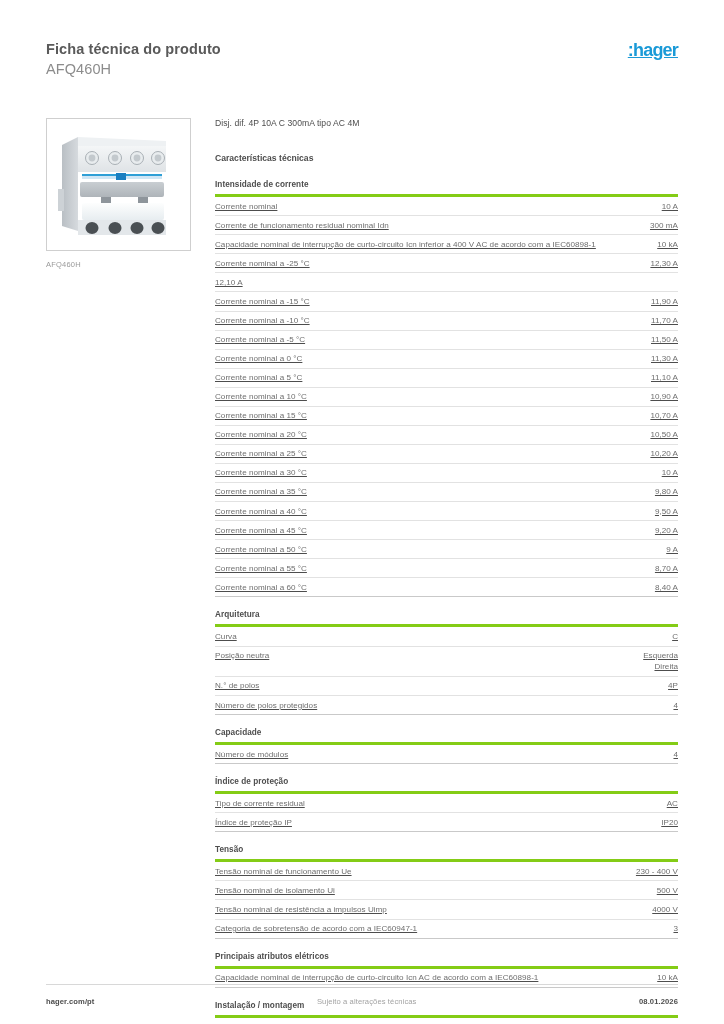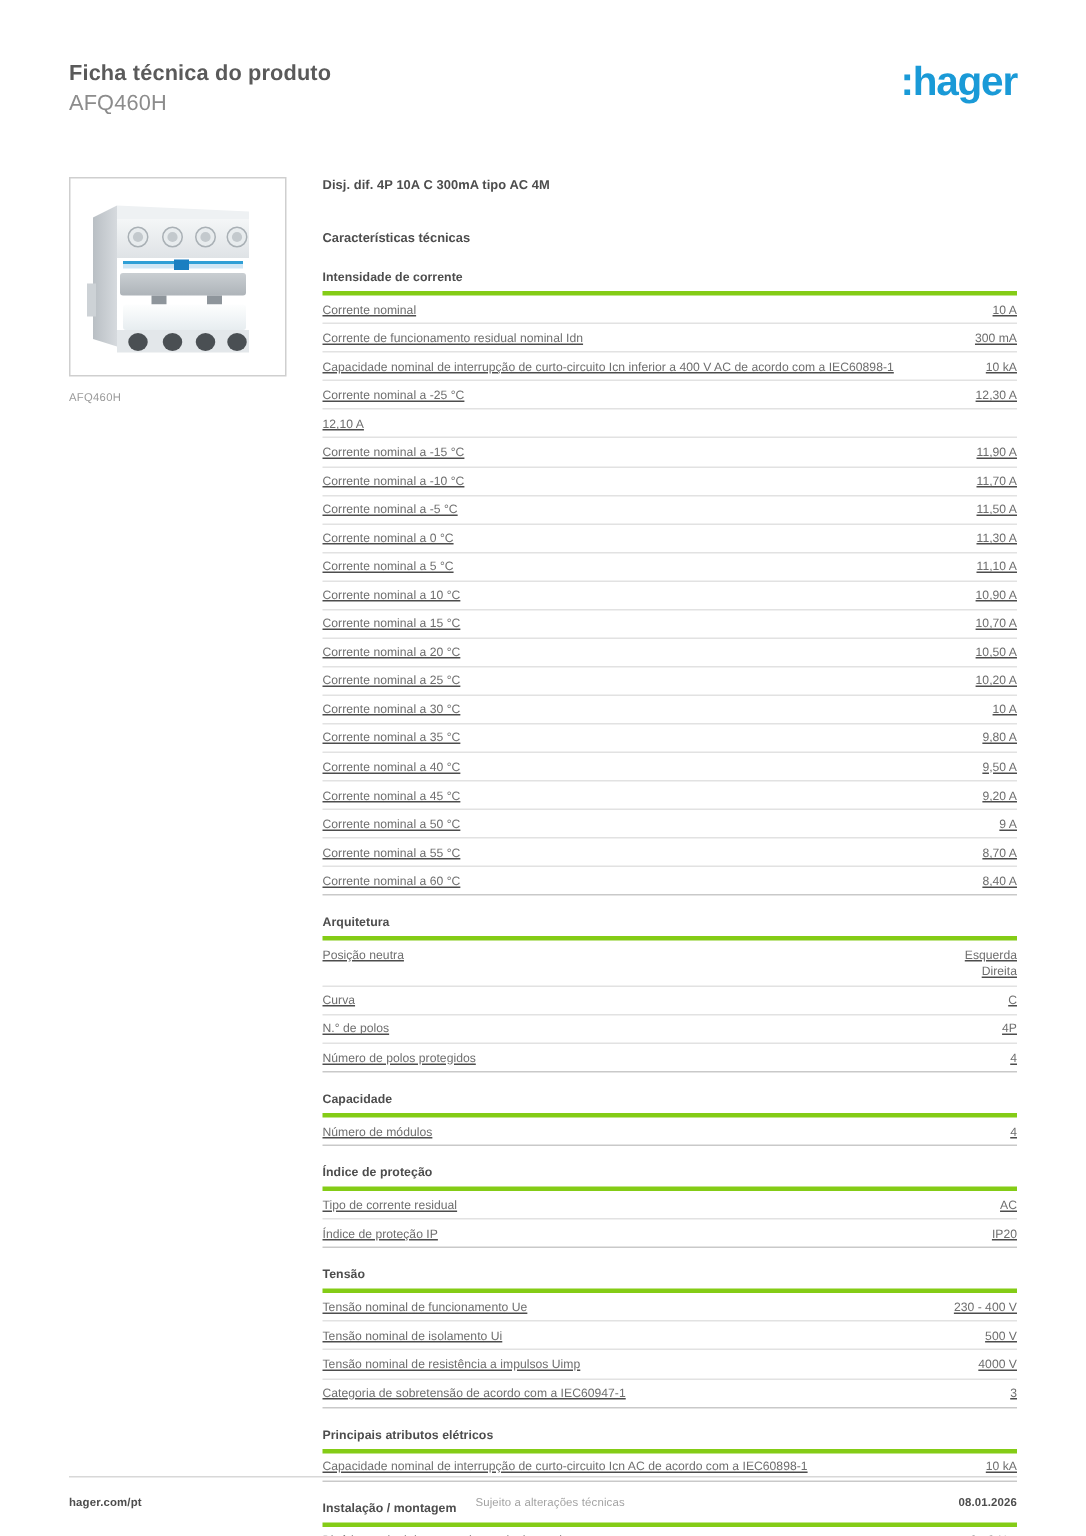--- a/index.html
+++ b/index.html
@@ -40,26 +40,27 @@
     line-height: 1.35;
   }
   .title-sub {
     font-size: 14.5px;
     font-weight: normal;
     color: #8c8c8c;
     letter-spacing: 0.1px;
     line-height: 1.35;
   }
   .logo {
-    font-size: 27px;
+    font-size: 18px;
     font-weight: bold;
     color: #1a9ad7;
     letter-spacing: -0.8px;
     line-height: 1;
     padding-top: 3px;
+    text-decoration: underline;
   }
   .header-rule {
     height: 1px;
     background: #d8d8d8;
     margin-top: 17px;
   }
 
   
   .content {
     display: flex;
@@ -88,21 +89,21 @@
     letter-spacing: 0.2px;
   }
 
   .right-col {
     flex: 1 1 auto;
     padding-left: 9px;
   }
 
   .product-name {
     font-size: 8.6px;
-    font-weight: bold;
+    font-weight: normal;
     color: #4d4d4d;
     letter-spacing: 0.05px;
     margin-bottom: 25px;
   }
   .section-intro {
     font-size: 8.6px;
     font-weight: bold;
     color: #4d4d4d;
     margin-bottom: 17px;
   }
@@ -333,27 +334,27 @@
               <div class="spec-value">8,70 A</div>
             </div>
             <div class="spec-row">
               <div class="spec-label">Corrente nominal a 60 °C</div>
               <div class="spec-value">8,40 A</div>
             </div>
           </div>
           <div class="spec-section">
             <div class="spec-heading">Arquitetura</div>
             <div class="spec-row">
+              <div class="spec-label">Curva</div>
+              <div class="spec-value">C</div>
+            </div>
+            <div class="spec-row">
               <div class="spec-label">Posição neutra</div>
               <div class="spec-value">Esquerda
 Direita</div>
-            </div>
-            <div class="spec-row">
-              <div class="spec-label">Curva</div>
-              <div class="spec-value">C</div>
             </div>
             <div class="spec-row">
               <div class="spec-label">N.° de polos</div>
               <div class="spec-value">4P</div>
             </div>
             <div class="spec-row">
               <div class="spec-label">Número de polos protegidos</div>
               <div class="spec-value">4</div>
             </div>
           </div>

